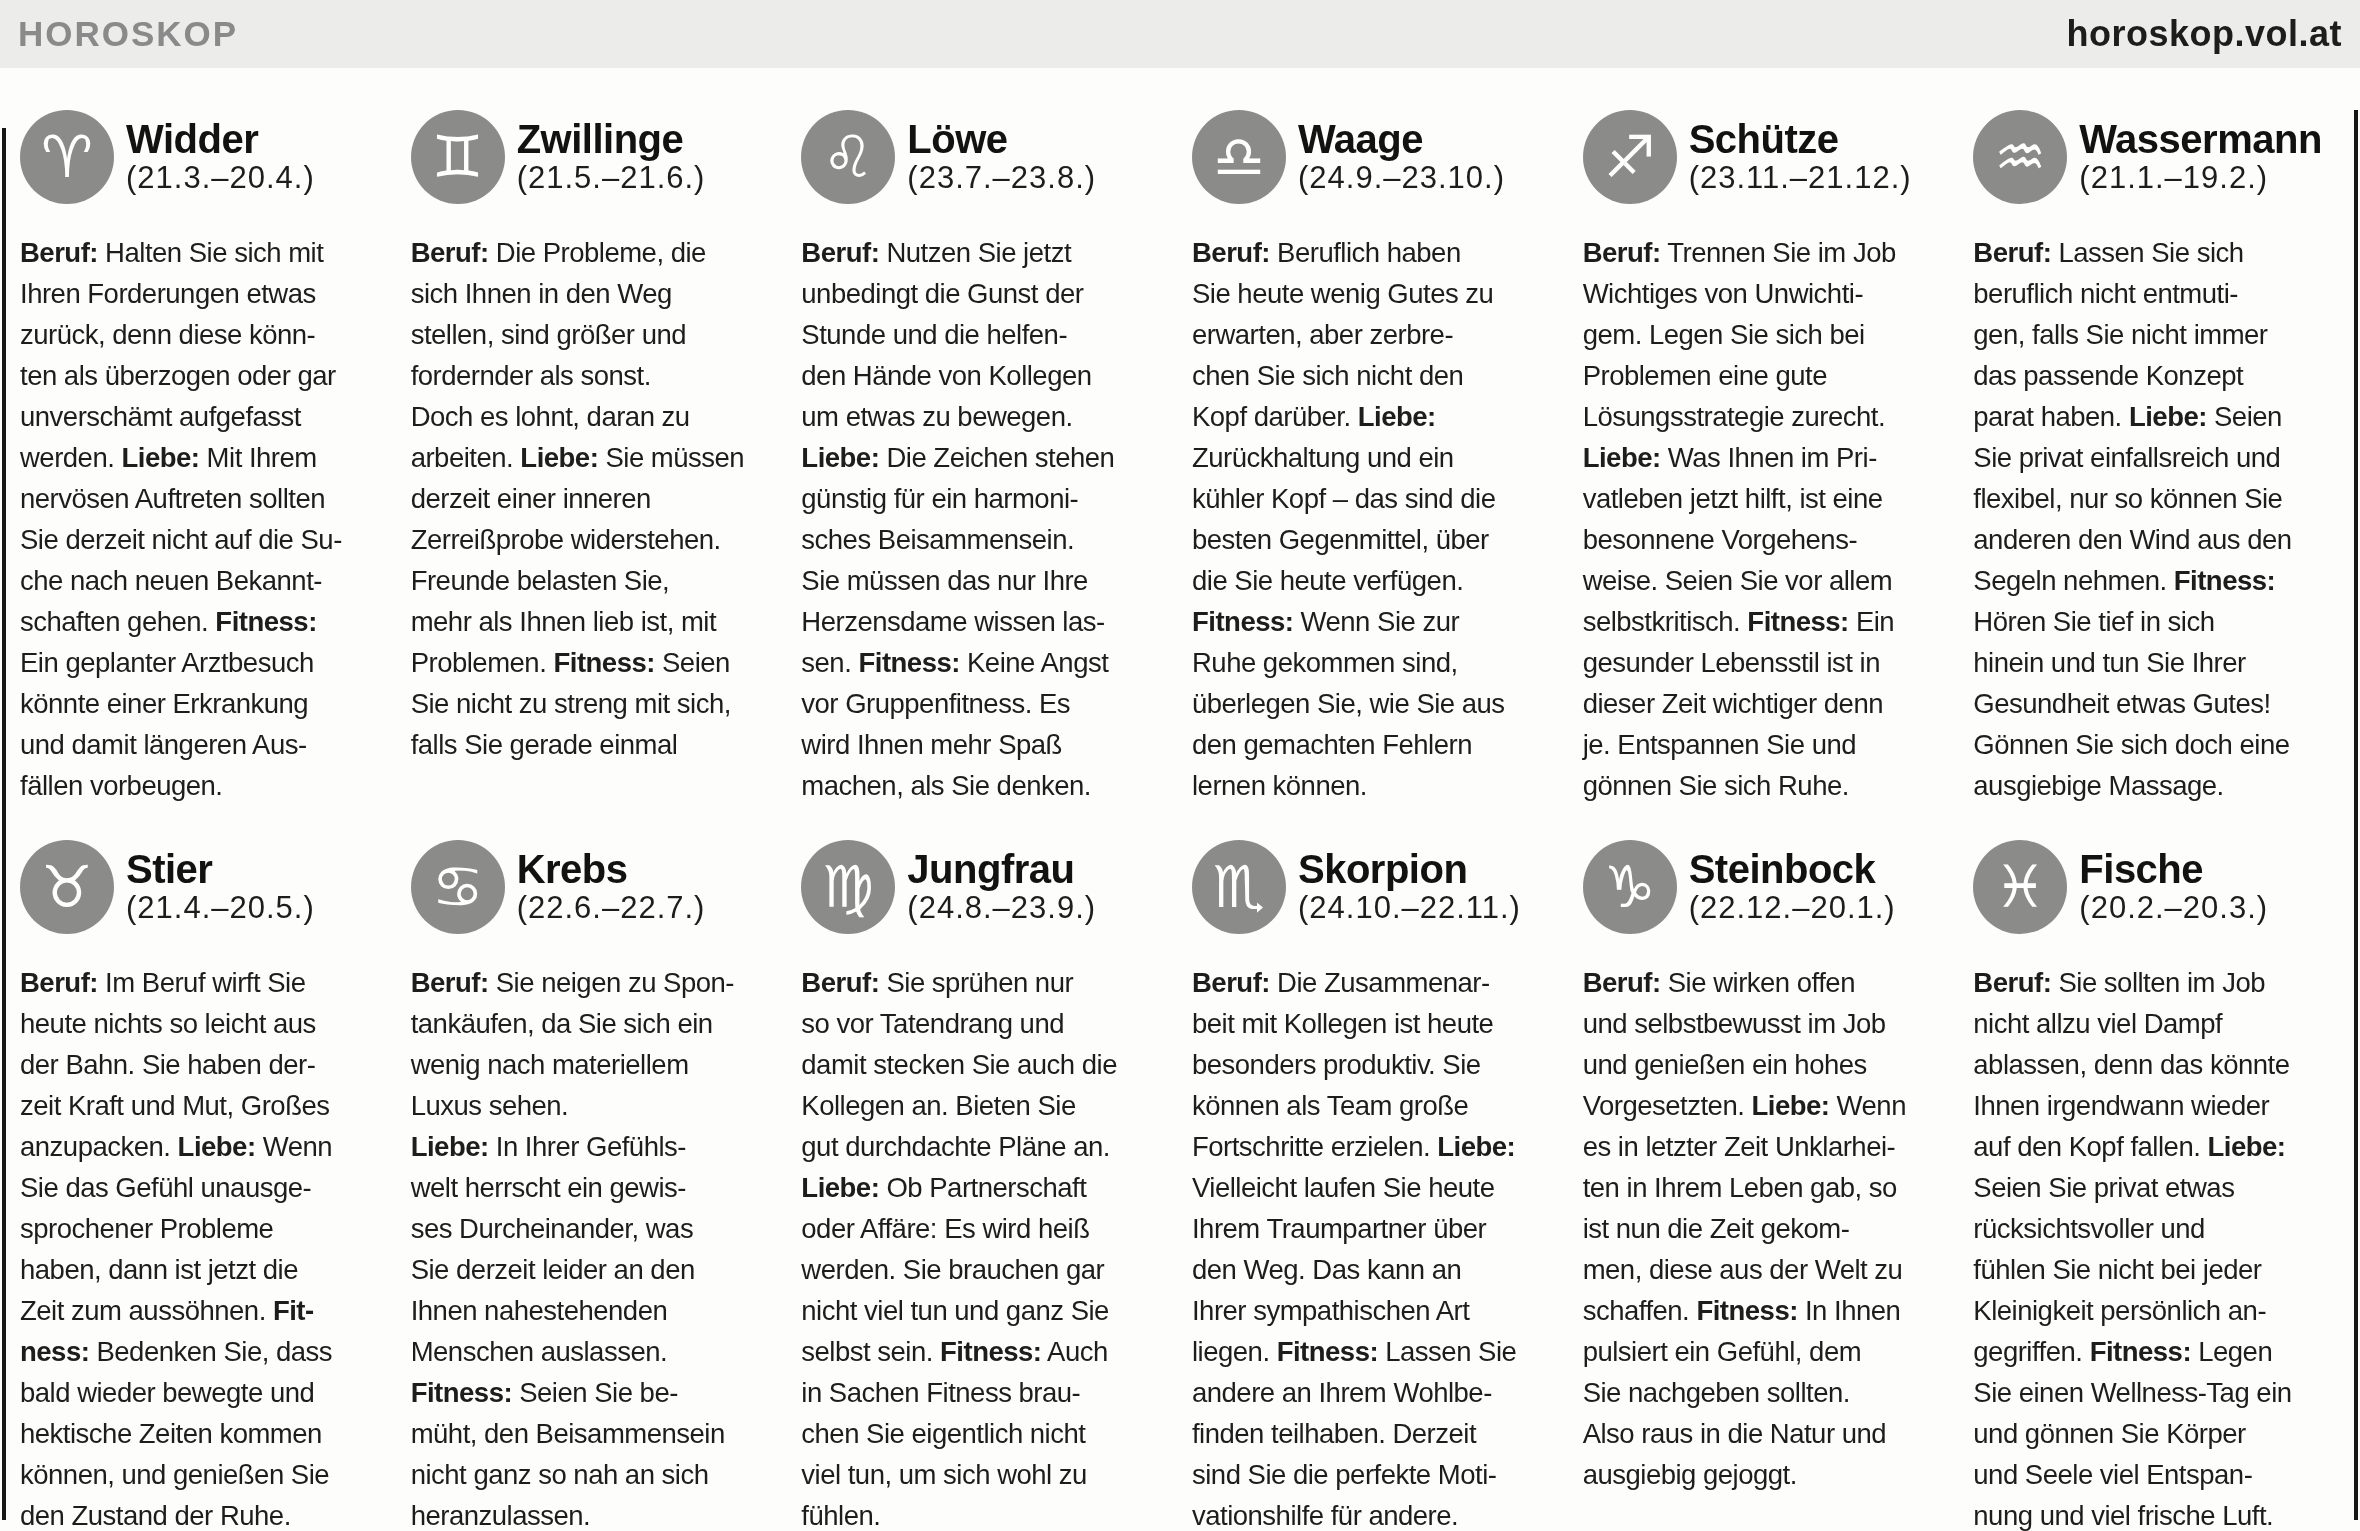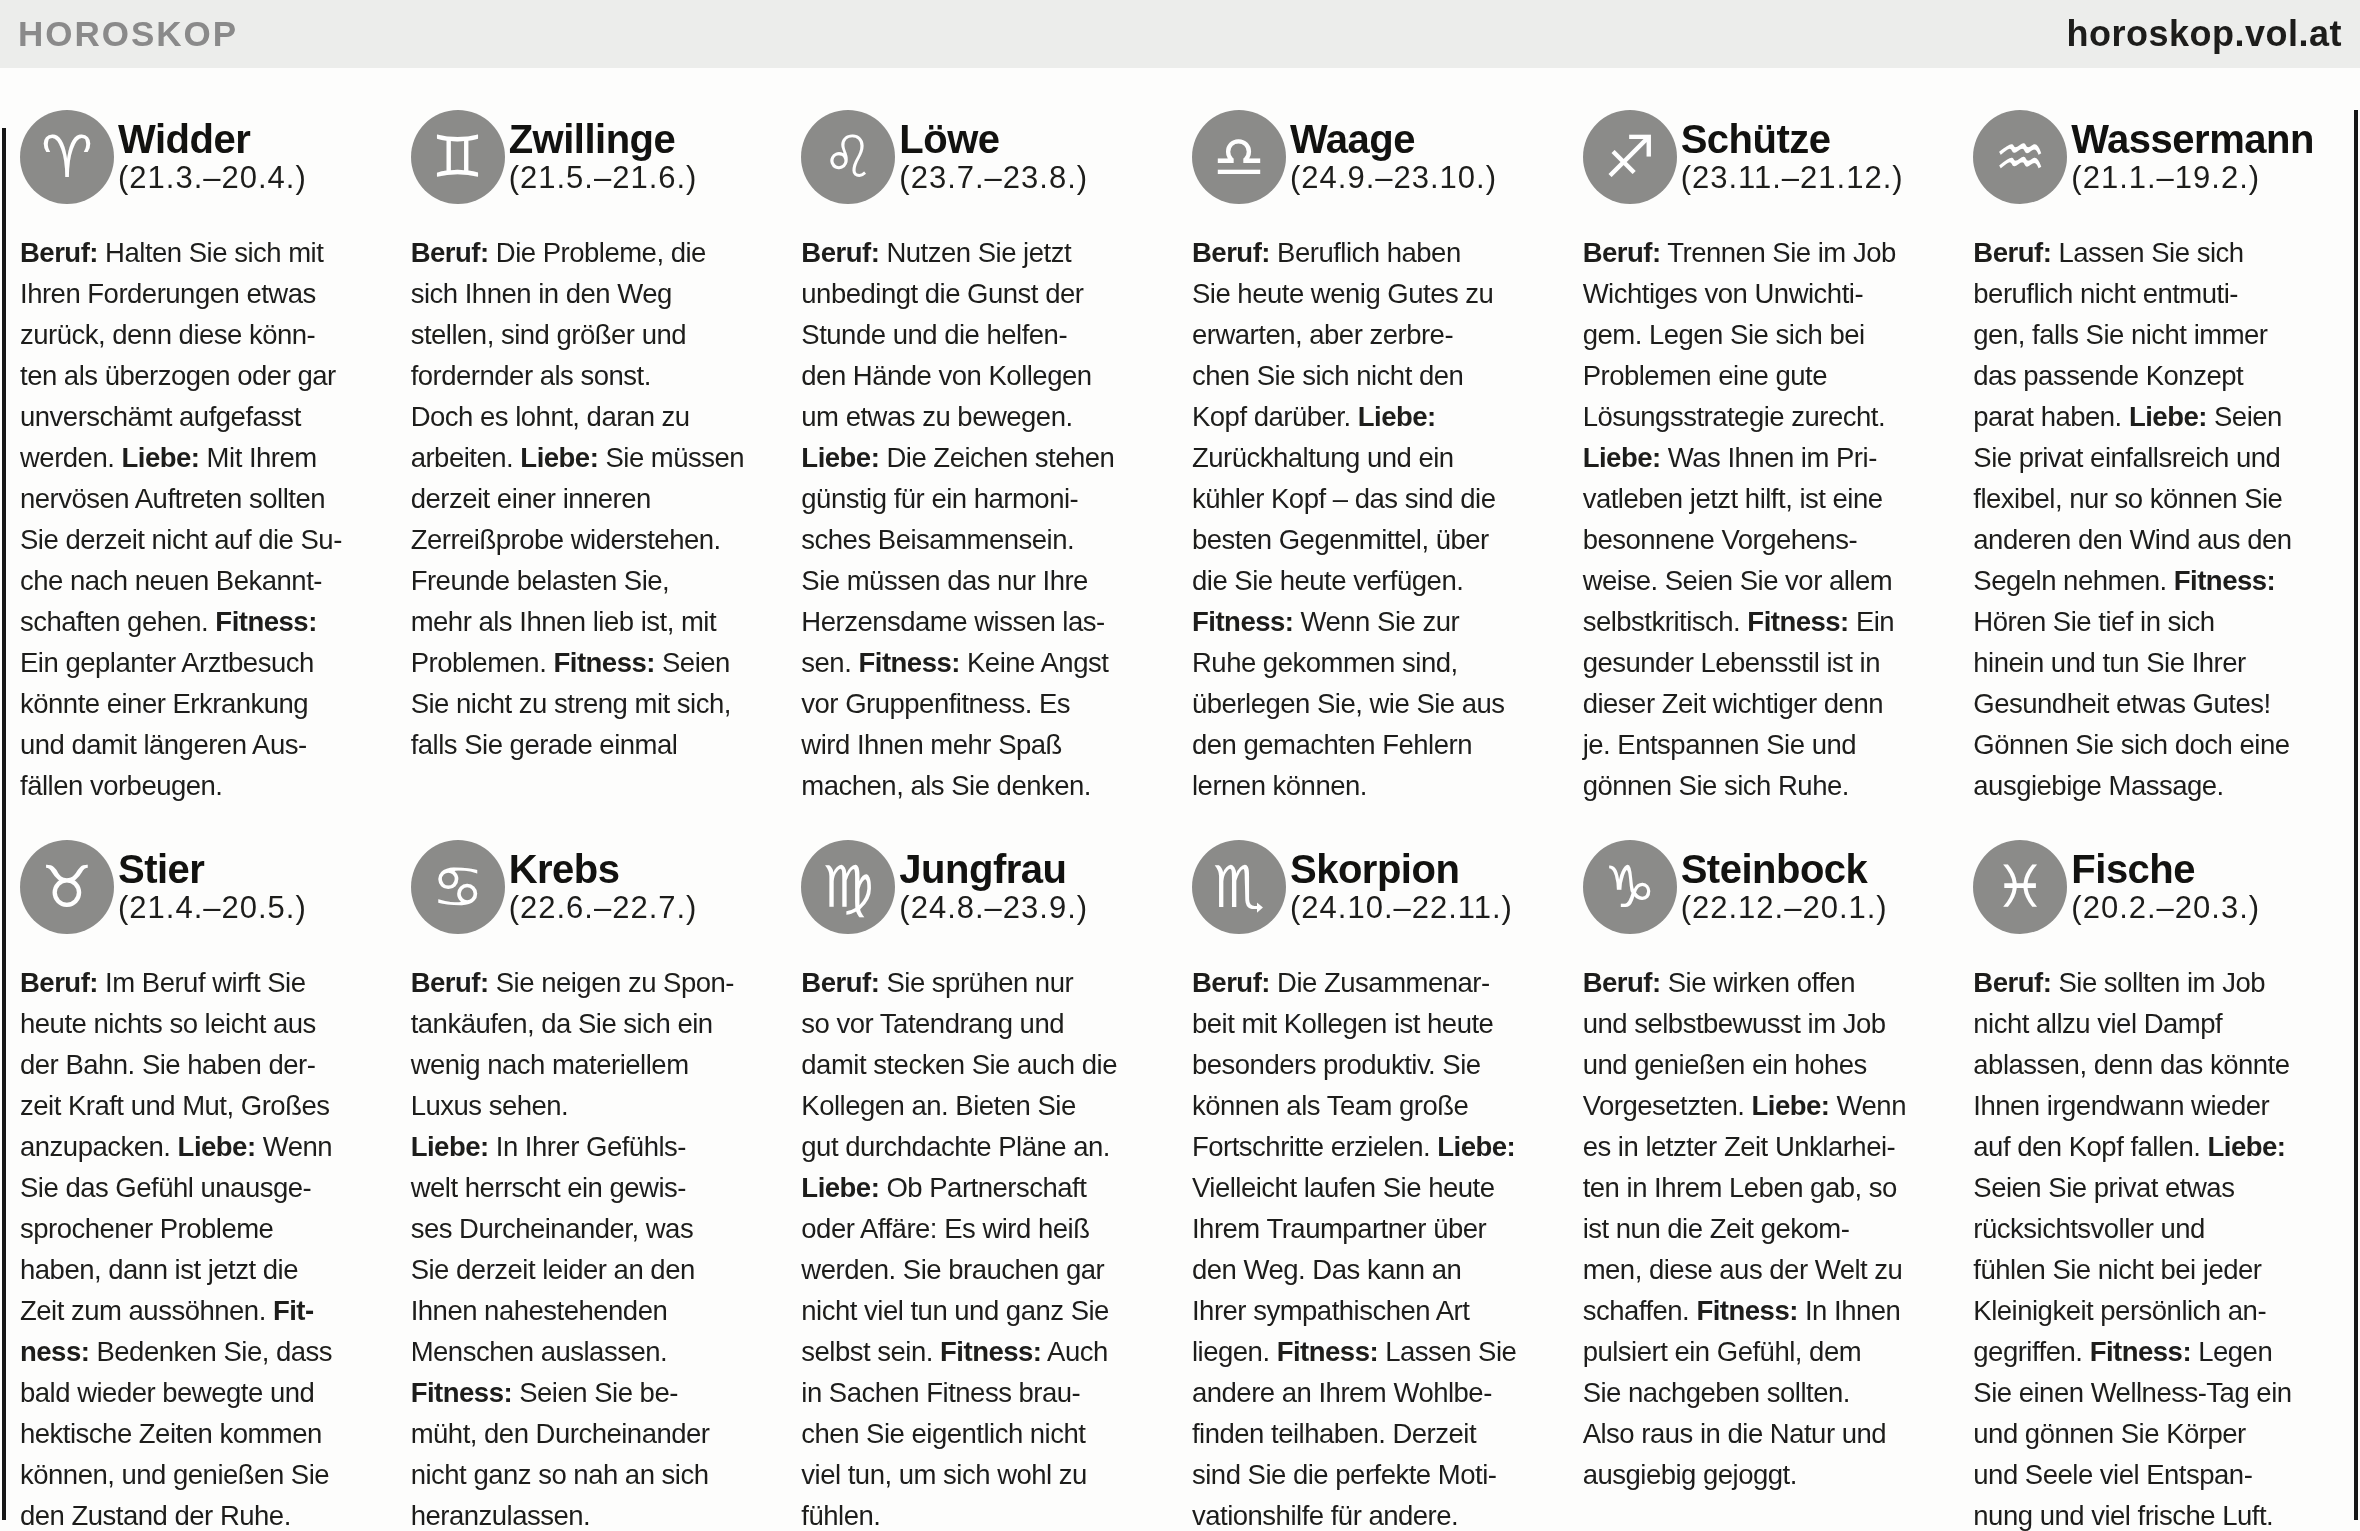--- a/index.html
+++ b/index.html
@@ -52,21 +52,21 @@
     border-radius:50%;
     background:#8b8b89;
     display:flex;align-items:center;justify-content:center;
   }
   .glyph{
     color:#ffffff;
     font-size:58px;
     line-height:1;
     font-family:"DejaVu Sans",sans-serif;
   }
-  .head-text{margin-left:4px;min-width:0;}
+  .head-text{margin-left:12px;min-width:0;}
   .title{
     font-size:40px;font-weight:700;line-height:1.05;color:#121210;
     white-space:nowrap;letter-spacing:-0.5px;
   }
   .dates{
     font-size:31px;line-height:1.15;color:#1d1d1b;letter-spacing:1px;
     white-space:nowrap;
   }
   .body{
     margin-top:28px;
@@ -299,21 +299,21 @@
         <div class="line">tankäufen, da Sie sich ein</div>
         <div class="line">wenig nach materiellem</div>
         <div class="line">Luxus sehen.</div>
         <div class="line"><b>Liebe:</b> In Ihrer Gefühls-</div>
         <div class="line">welt herrscht ein gewis-</div>
         <div class="line">ses Durcheinander, was</div>
         <div class="line">Sie derzeit leider an den</div>
         <div class="line">Ihnen nahestehenden</div>
         <div class="line">Menschen auslassen.</div>
         <div class="line"><b>Fitness:</b> Seien Sie be-</div>
-        <div class="line">müht, den Durcheinander</div>
+        <div class="line">müht, den Beisammensein</div>
         <div class="line">nicht ganz so nah an sich</div>
         <div class="line">heranzulassen.</div>
       </div>
   </section>
 
   <section class="entry">
     <div class="entry-head">
       <span class="icon">
         <span class="glyph">♍</span>
       </span>

